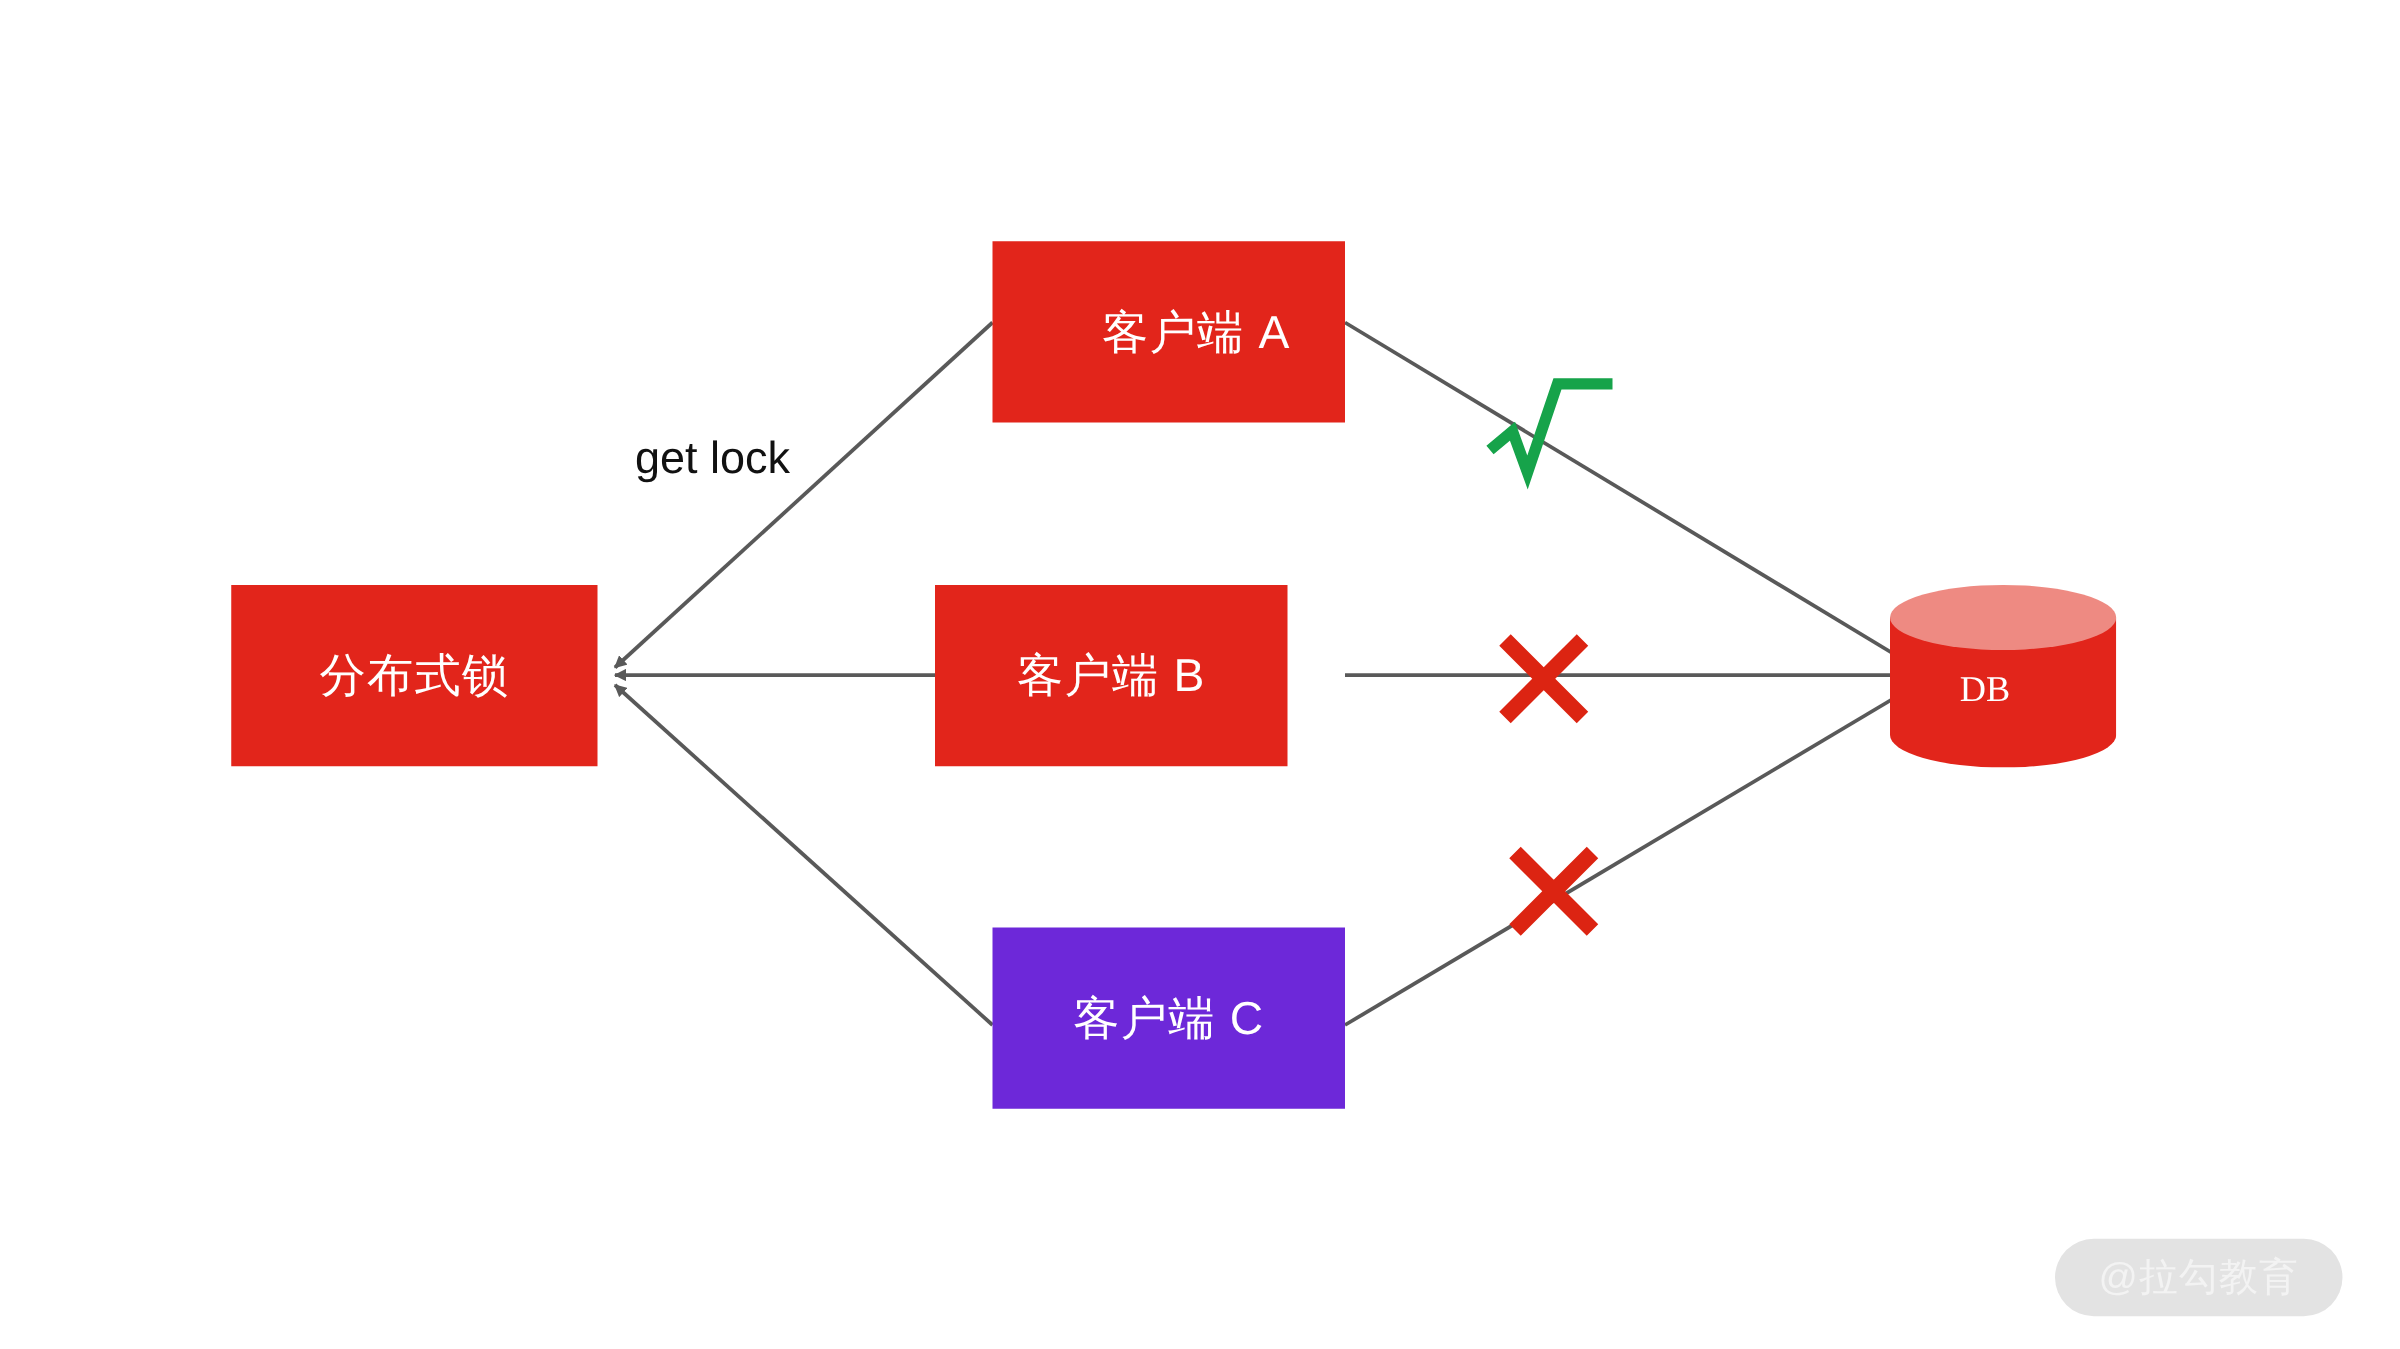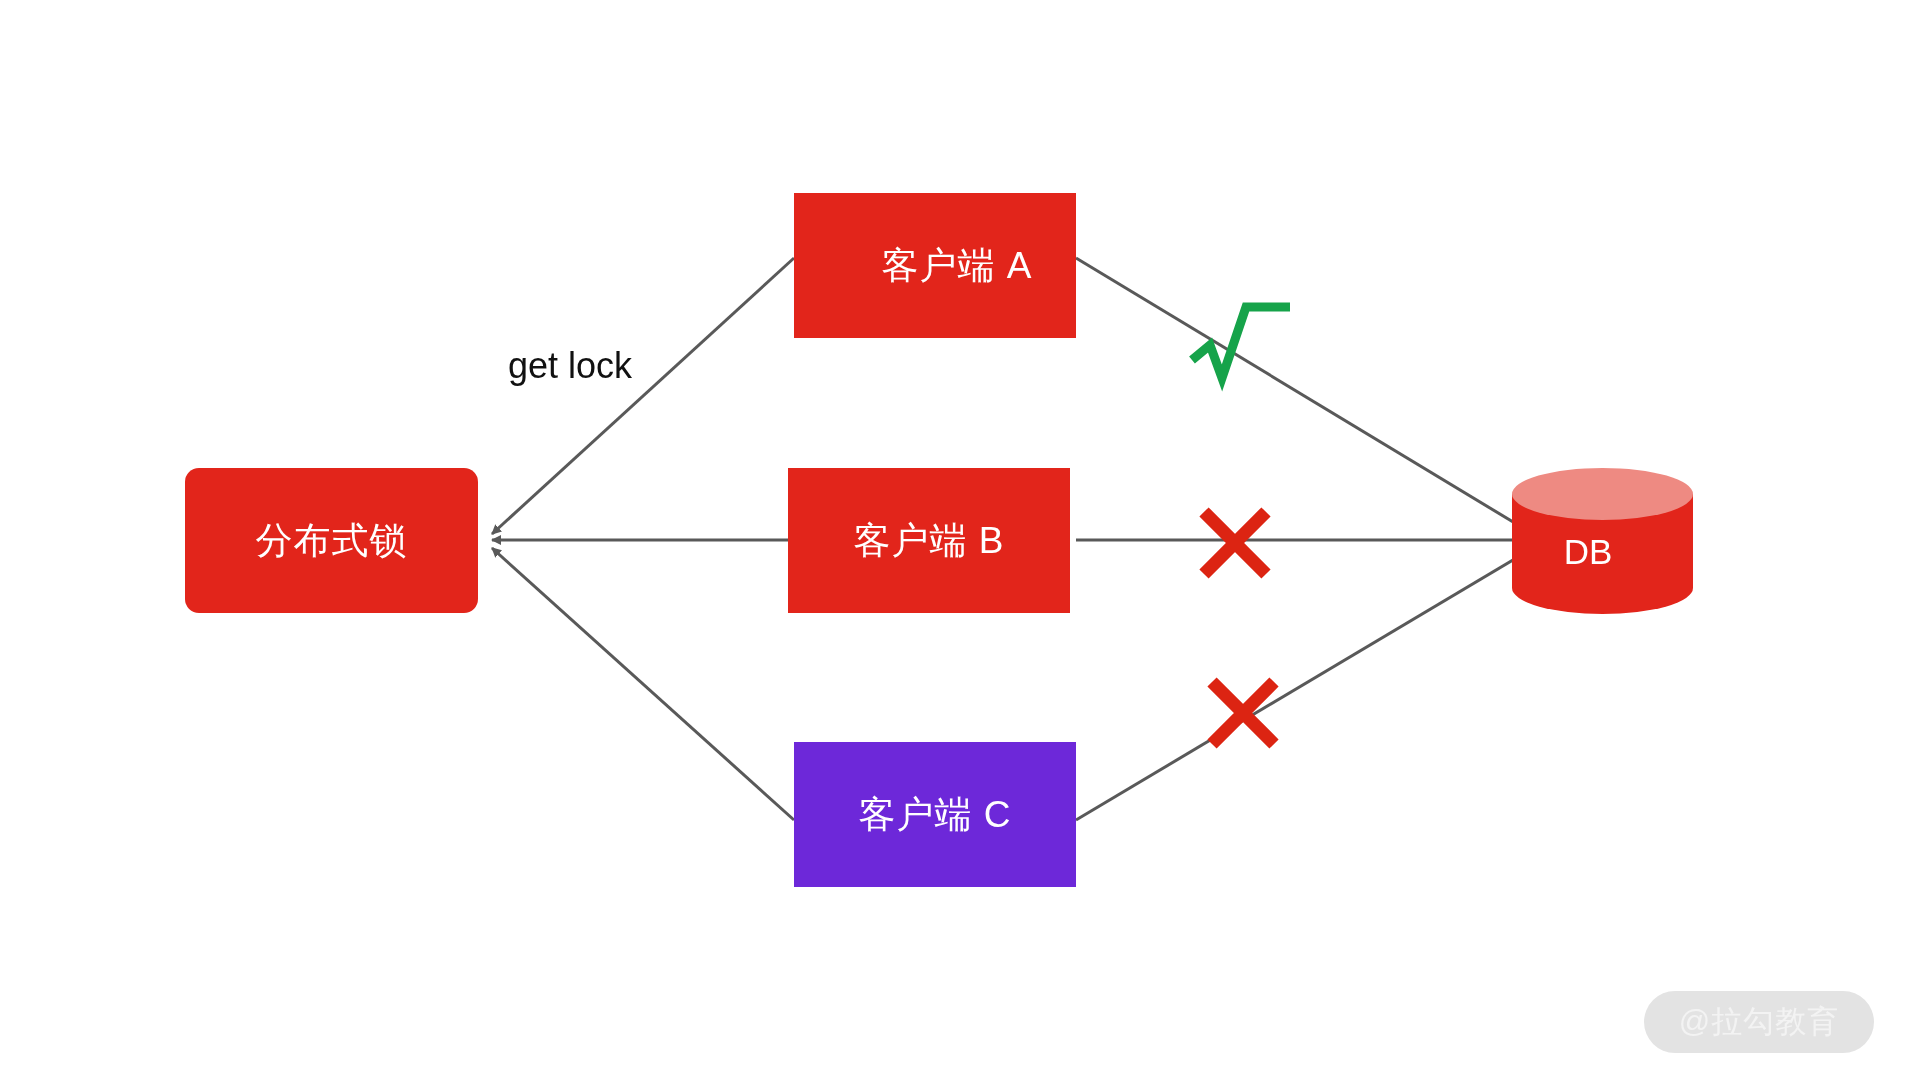--- a/index.html
+++ b/index.html
@@ -28,23 +28,23 @@
     position: absolute;
     display: flex;
     align-items: center;
     justify-content: center;
     color: #ffffff;
     font-size: 37px;
     font-weight: 400;
     letter-spacing: 1px;
     box-sizing: border-box;
   }
-  #node-lock  { left: 185px; top: 468px; width: 293px; height: 145px; border-radius: 14px; }
+  #node-lock  { left: 185px; top: 468px; width: 293px; height: 145px; }
   #node-a     { left: 794px; top: 193px; width: 282px; height: 145px; padding-left: 44px; }
-  #node-b     { left: 788px; top: 468px; width: 282px; height: 145px; }
+  #node-b     { left: 748px; top: 468px; width: 282px; height: 145px; }
   #node-c     { left: 794px; top: 742px; width: 282px; height: 145px; }
 
   #node-db {
     position: absolute;
     left: 1512px;
     top: 468px;
     width: 181px;
     height: 146px;
   }
   #node-db .cyl-svg {
@@ -56,23 +56,24 @@
   #node-db .cyl-label {
     position: absolute;
     left: 0;
     top: 0;
     width: 152px;
     height: 146px;
     display: flex;
     align-items: center;
     justify-content: center;
     color: #ffffff;
-    font-size: 35px;
+    font-size: 29px;
     padding-top: 22px;
     box-sizing: border-box;
+    font-family: Liberation Serif, serif;
   }
 
   .edge-label {
     position: absolute;
     color: #111111;
     font-size: 36px;
     white-space: nowrap;
   }
   #label-getlock { left: 508px; top: 345px; text-align: center; }
 

